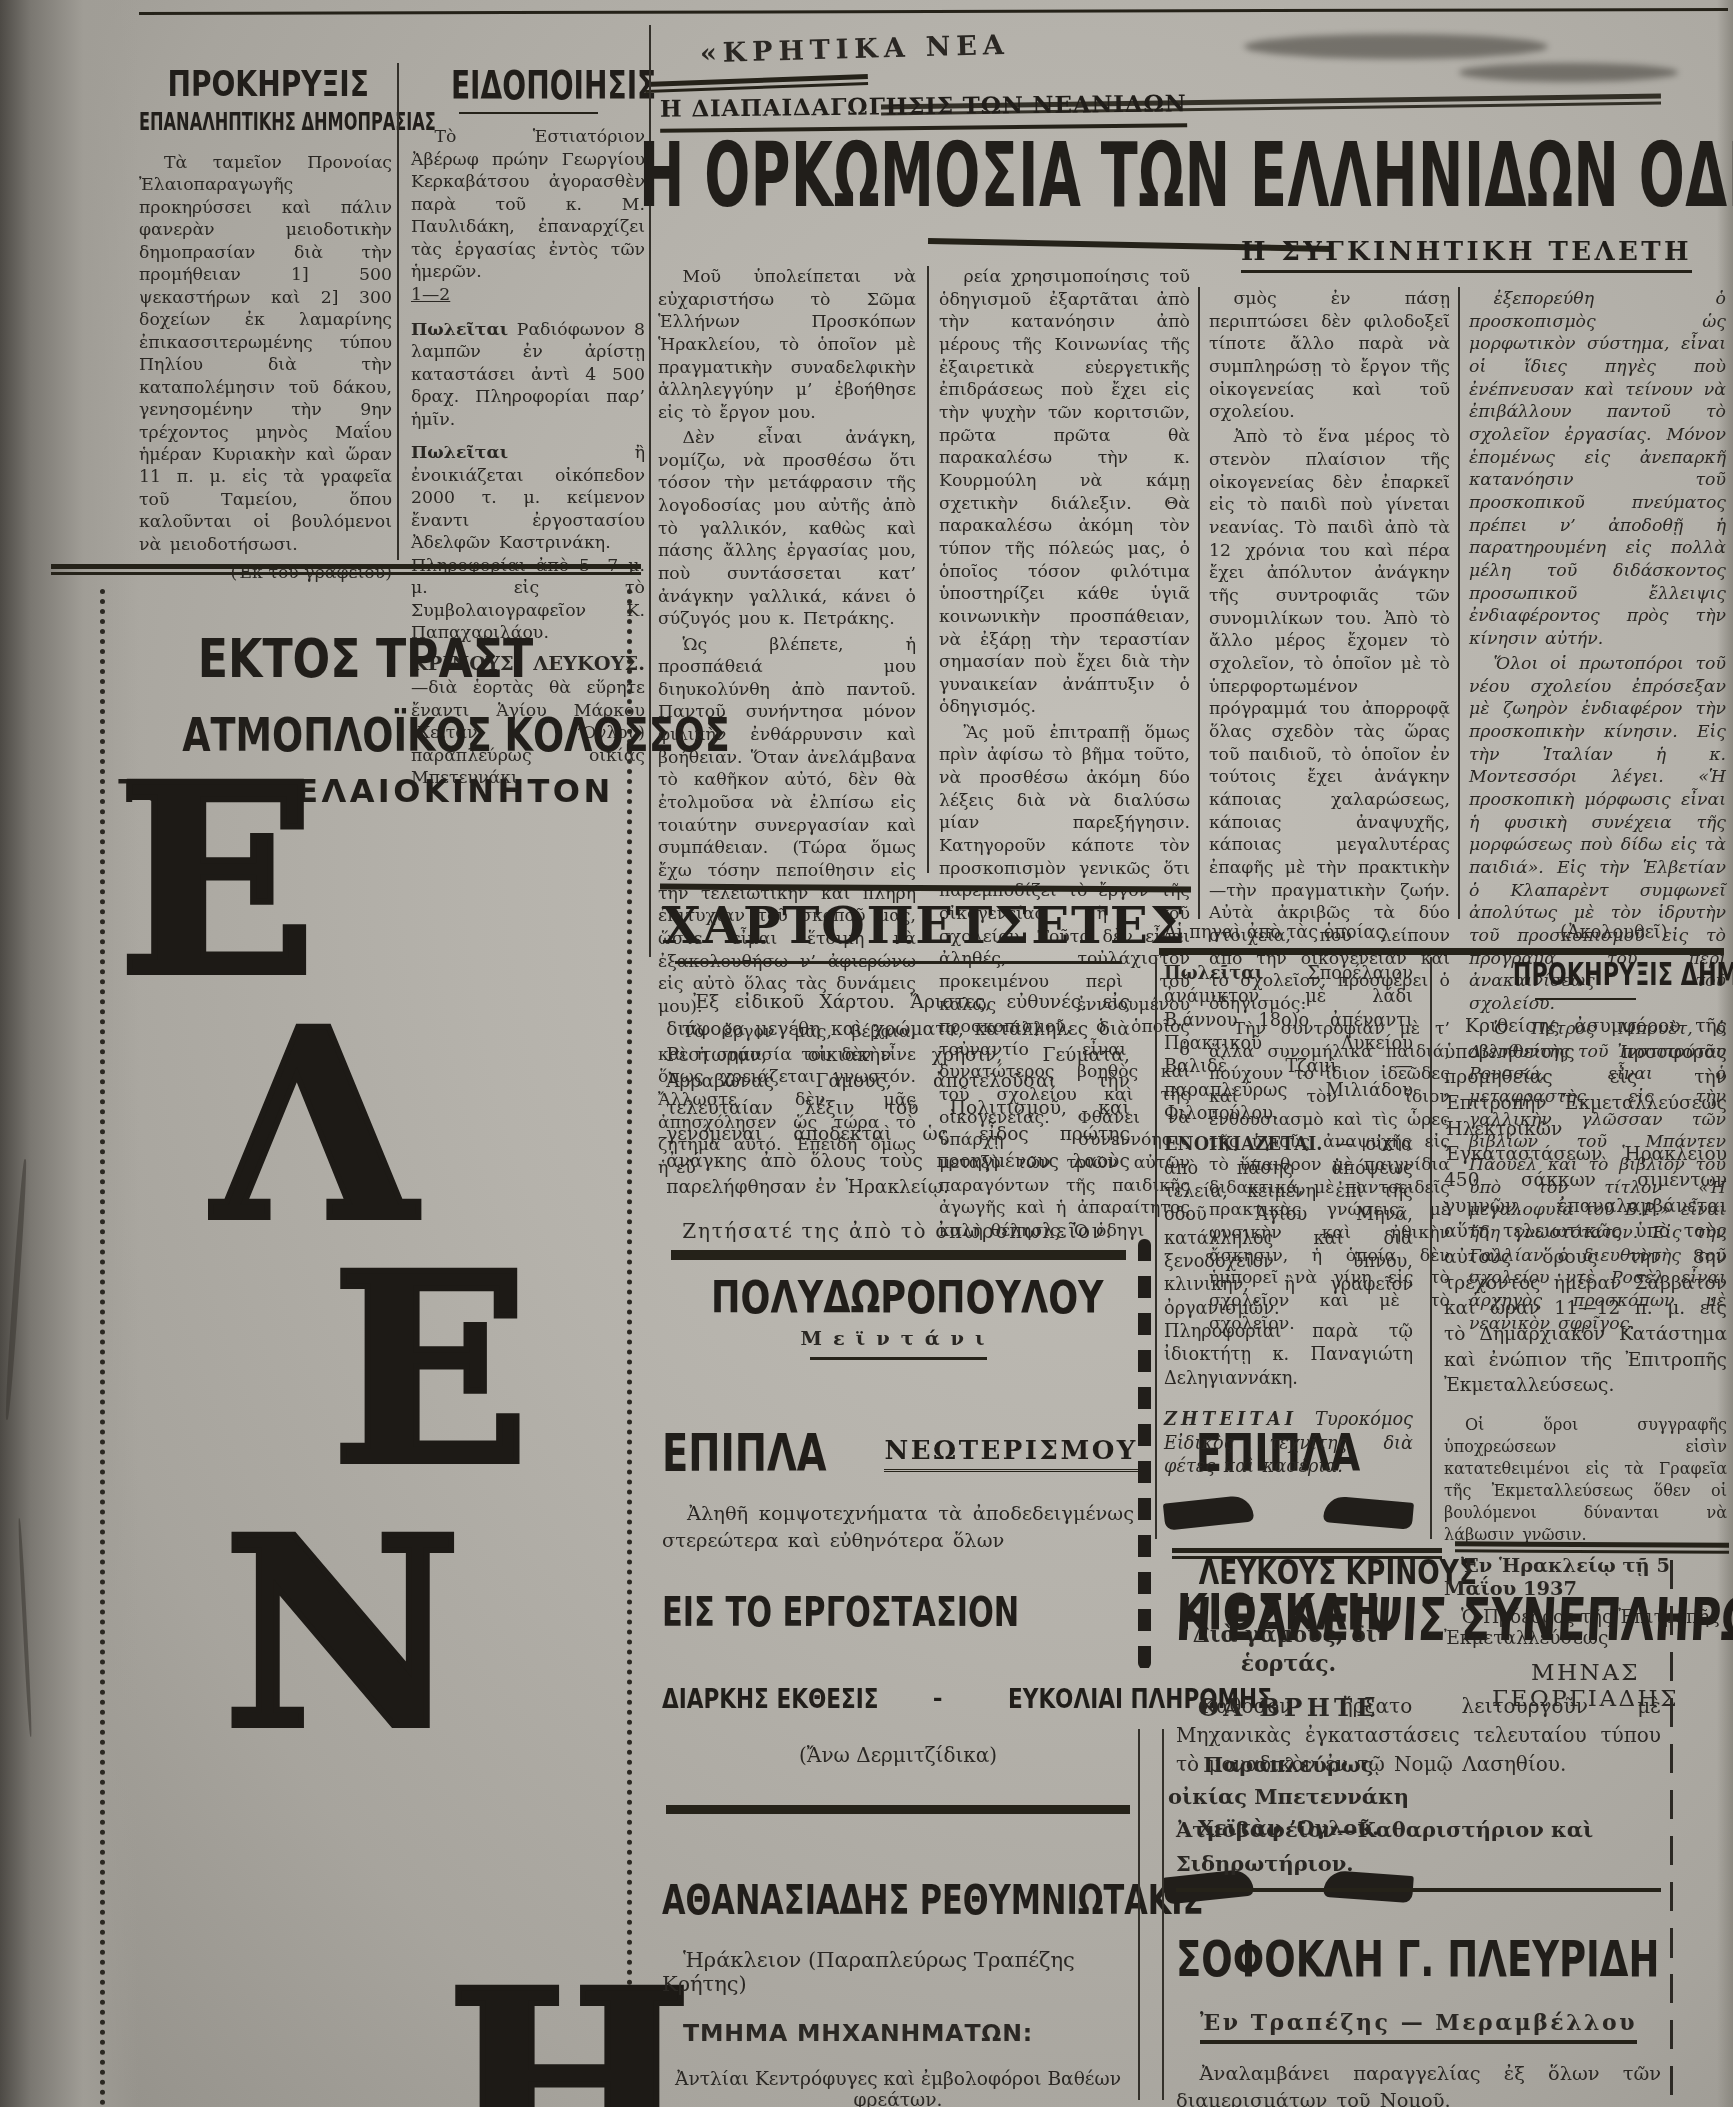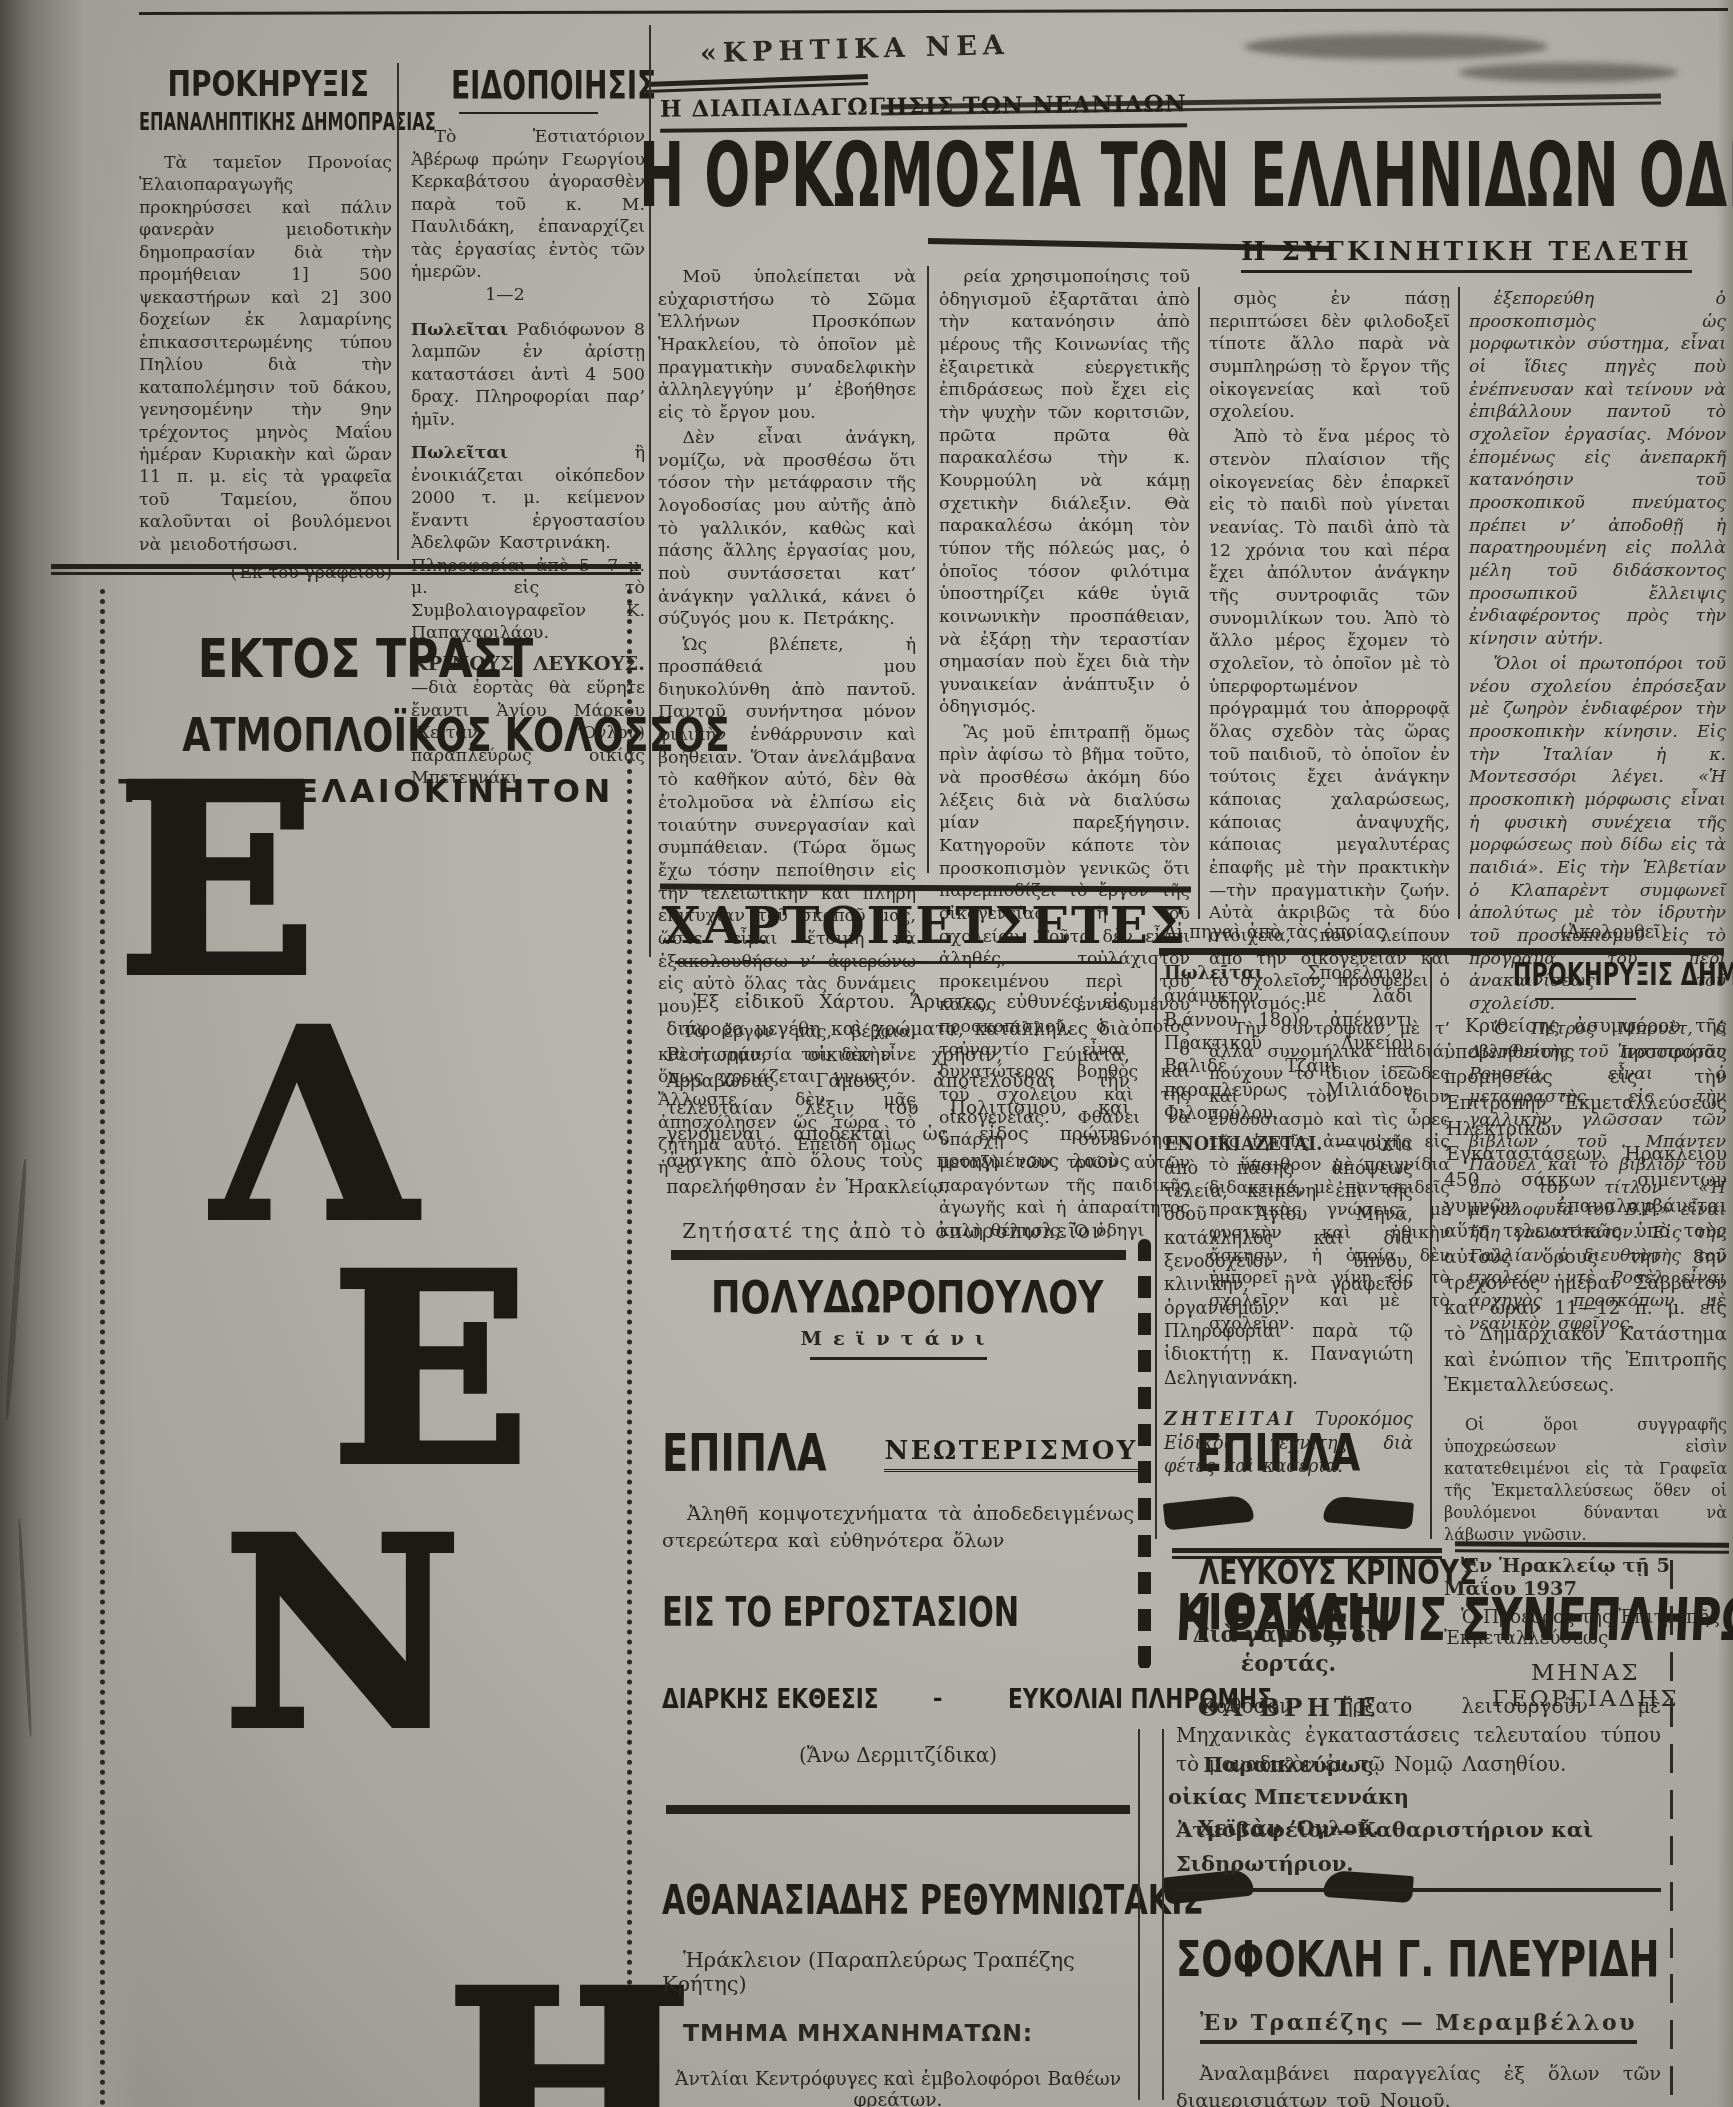--- a/index.html
+++ b/index.html
@@ -65,21 +65,21 @@
     <div style="margin-top:3.4px;"><span class="cond b sans ink" style="font-size:24.5px;transform:scaleX(.66);">ΕΠΑΝΑΛΗΠΤΙΚΗΣ ΔΗΜΟΠΡΑΣΙΑΣ</span></div>
     <p class="bd just" style="margin-top:14.3px;text-indent:25px;">Τὰ ταμεῖον Προνοίας Ἐλαιοπαραγωγῆς προκηρύσσει καὶ πάλιν φανερὰν μειοδοτικὴν δημοπρασίαν διὰ τὴν προμήθειαν 1] 500 ψεκαστήρων καὶ 2] 300 δοχείων ἐκ λαμαρίνης ἐπικασσιτερωμένης τύπου Πηλίου διὰ τὴν καταπολέμησιν τοῦ δάκου, γενησομένην τὴν 9ην τρέχοντος μηνὸς Μαΐου ἡμέραν Κυριακὴν καὶ ὥραν 11 π. μ. εἰς τὰ γραφεῖα τοῦ Ταμείου, ὅπου καλοῦνται οἱ βουλόμενοι νὰ μειοδοτήσωσι.</p>
     <p class="bd" style="text-align:right;margin-top:5.9px;">(Ἐκ τοῦ γραφείου)</p>
   </section>
   <div class="vline" style="left:397px;top:63px;height:497px;"></div>
 
   <section class="colB">
     <div class="ctr"><span class="cond b sans ink" style="font-size:39px;transform:scaleX(.72);transform-origin:center;">ΕΙΔΟΠΟΙΗΣΙΣ</span></div>
     <div class="hrule" style="position:static;width:139px;height:2.1px;margin:4.2px auto 11px;"></div>
     <p class="bd just" style="text-indent:23.6px;"><span>Τὸ Ἑστιατόριον Ἀβέρωφ πρώην Γεωργίου Κερκαβάτσου ἀγορασθὲν παρὰ τοῦ κ. Μ. Παυλιδάκη, ἐπαναρχίζει τὰς ἐργασίας ἐντὸς τῶν ἡμερῶν.</span></p>
-    <p class="bd" style="text-align:center;padding-right:46px;">1—2</p>
+    <p class="bd" style="text-align:left;padding-right:46px;text-decoration:underline;">1—2</p>
     <p class="bd just" style="margin-top:12.6px;"><span class="b">Πωλεῖται</span><span> Ραδιόφωνον 8 λαμπῶν ἐν ἀρίστῃ καταστάσει ἀντὶ 4 500 δραχ. Πληροφορίαι παρ’ ἡμῖν.</span></p>
     <p class="bd just" style="margin-top:11px;"><span class="b">Πωλεῖται</span><span> ἢ ἐνοικιάζεται οἰκόπεδον 2000 τ. μ. κείμενον ἔναντι ἐργοστασίου Ἀδελφῶν Καστρινάκη.</span></p>
     <p class="bd just">Πληροφορίαι ἀπὸ 5—7 μ. μ. εἰς τὸ Συμβολαιογραφεῖον Κ. Παπαχαριλάου.</p>
     <p class="bd just" style="margin-top:7.6px;"><span class="b" style="font-size:19.4px;">ΚΡΙΝΟΥΣ ΛΕΥΚΟΥΣ.</span><span> —διὰ ἑορτὰς θὰ εὕρητε ἔναντι Ἁγίου Μάρκου (Χεϊτὰν ’Ογλοῦ) παραπλεύρως οἰκίας Μπετεννάκι</span></p>
   </section>
   <div class="vline" style="left:649px;top:25px;height:932px;"></div>
 
   <div class="drule" style="left:51px;top:564px;width:590px;"></div>
   <section class="eleni">
     <div class="ctr" style="margin-top:38px;"><span class="cond b sans ink" style="font-size:54px;transform:scaleX(.82);transform-origin:center;">ΕΚΤΟΣ ΤΡΑΣΤ</span></div>

